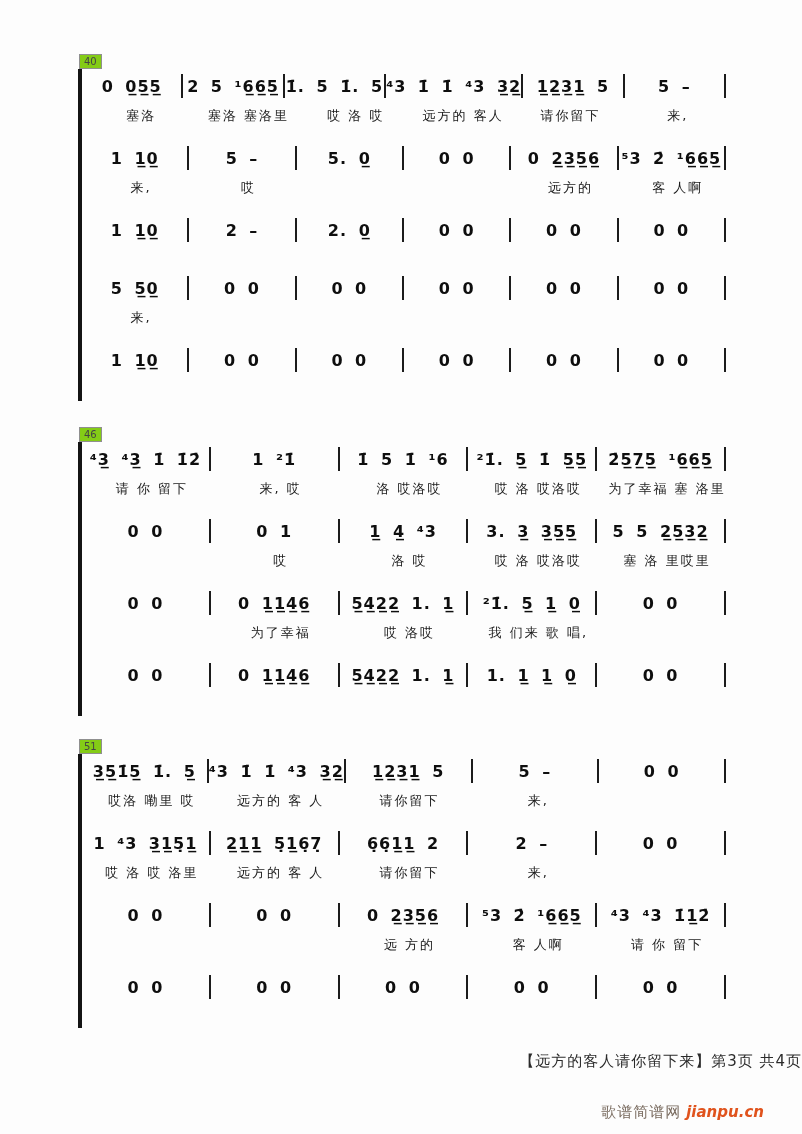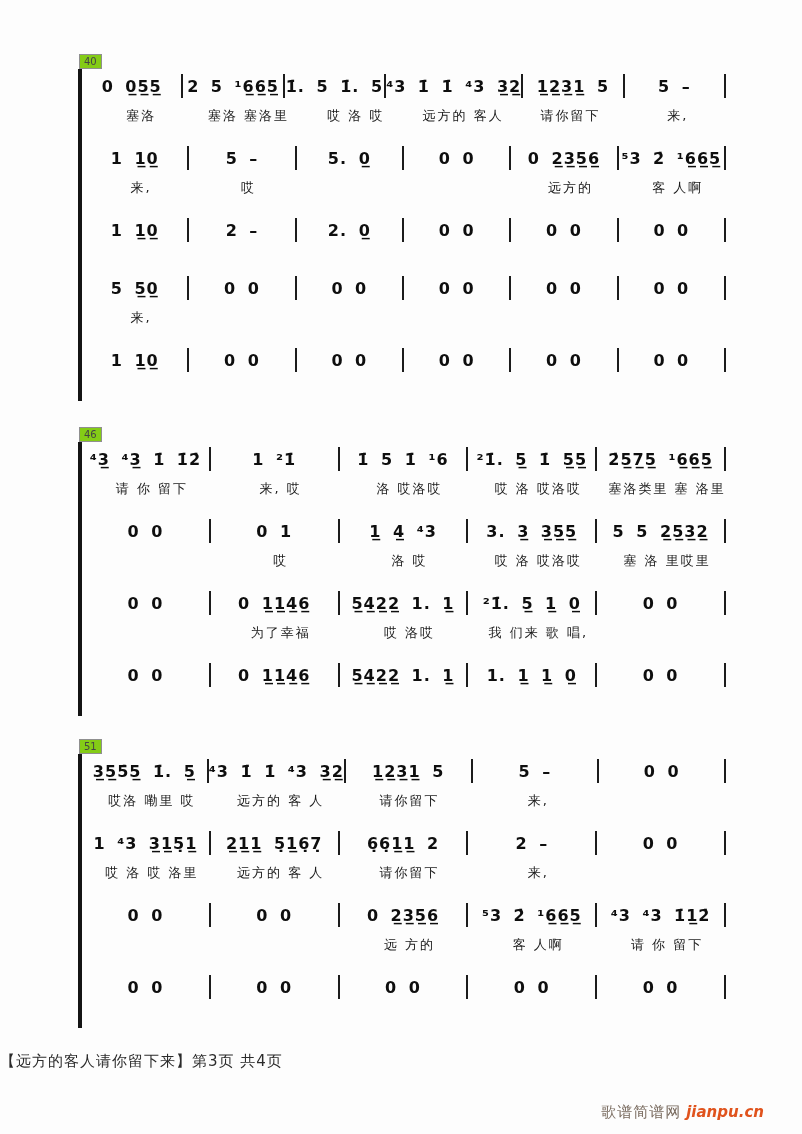--- a/index.html
+++ b/index.html
@@ -23,21 +23,21 @@
     border-right:2px solid #1c1c1c;font-weight:bold;font-size:16px;
     letter-spacing:1px;word-spacing:5px;white-space:nowrap;color:#0e0e0e;overflow:visible;
   }
   .lyrics-row{display:flex;height:38px;padding-top:4px;box-sizing:border-box;}
   .lyrics-cell{
     flex:1;text-align:center;font-size:13px;color:#1b1b1b;
     letter-spacing:2px;white-space:nowrap;overflow:visible;padding-left:11px;
   }
   .row-spacer{height:24px;}
   .footer{
-    position:absolute;top:1052px;left:0;width:100%;text-align:left;
+    position:absolute;top:1052px;left:0;width:100%;text-align:right;
     font-size:15px;color:#2b2b2b;letter-spacing:1px;
   }
   .watermark{position:absolute;top:1103px;right:38px;font-size:15px;color:#786a5e;letter-spacing:1px;}
   .wm-domain{font-weight:bold;font-style:italic;margin-left:5px;letter-spacing:0;}
 </style>
 </head>
 <body>
 
 <div class="page">
   <div id="systems-host">
@@ -115,21 +115,21 @@
             <div class="measure-cell">1 ²1̇</div>
             <div class="measure-cell">1̇ 5 1̇ ¹6</div>
             <div class="measure-cell">²1̇. 5̲ 1̇ 5̲5̲</div>
             <div class="measure-cell">2̇5̲7̲5̲ ¹6̲6̲5̲</div>
           </div>
           <div class="lyrics-row">
             <div class="lyrics-cell">请 你 留下</div>
             <div class="lyrics-cell">来, 哎</div>
             <div class="lyrics-cell">洛 哎洛哎</div>
             <div class="lyrics-cell">哎 洛 哎洛哎</div>
-            <div class="lyrics-cell">塞洛类里 塞 洛里</div>
+            <div class="lyrics-cell">为了幸福 塞 洛里</div>
           </div>
           <div class="notes-row">
             <div class="measure-cell">0 0</div>
             <div class="measure-cell">0 1</div>
             <div class="measure-cell">1̲ 4̲ ⁴3</div>
             <div class="measure-cell">3. 3̲ 3̲5̲5̲</div>
             <div class="measure-cell">5 5 2̲5̲3̲2̲</div>
           </div>
           <div class="lyrics-row">
             <div class="lyrics-cell"></div>
@@ -156,21 +156,21 @@
             <div class="measure-cell">0 0</div>
             <div class="measure-cell">0 1̲1̲4̲6̲</div>
             <div class="measure-cell">5̲4̲2̲2̲ 1. 1̲</div>
             <div class="measure-cell">1. 1̲ 1̲ 0̲</div>
             <div class="measure-cell">0 0</div>
           </div>
           <div class="row-spacer"></div>
         </div></div>
       <div class="system system-2"><div class="measure-label">51</div><div class="lines">
           <div class="notes-row">
-            <div class="measure-cell">3̲5̲5̇5̲ 1̇. 5̲</div>
+            <div class="measure-cell">3̲5̲1̇5̲ 1̇. 5̲</div>
             <div class="measure-cell">⁴3 1̇ 1̇ ⁴3 3̲2̲</div>
             <div class="measure-cell">1̲2̲3̲1̲ 5</div>
             <div class="measure-cell">5 –</div>
             <div class="measure-cell">0 0</div>
           </div>
           <div class="lyrics-row">
             <div class="lyrics-cell">哎洛 嘞里 哎</div>
             <div class="lyrics-cell">远方的 客 人</div>
             <div class="lyrics-cell">请你留下</div>
             <div class="lyrics-cell">来,</div>

